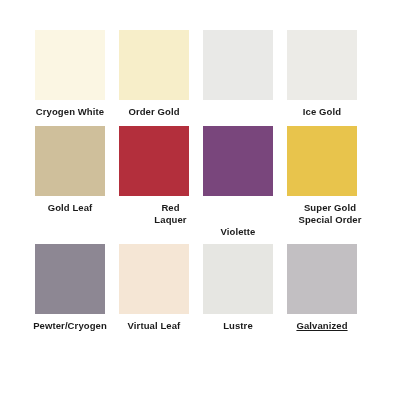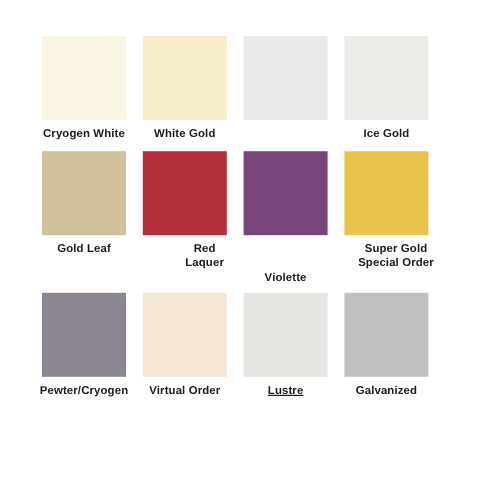--- a/index.html
+++ b/index.html
@@ -62,21 +62,21 @@
 
 <div id="swatch-chart" style="background-color: rgb(255, 255, 255);">
 
   <div class="swatch-row row-1">
     <div class="swatch-cell">
       <span class="swatch-chip" style="background-color: rgb(251, 246, 227);"></span>
       <span class="swatch-label" style="color: rgb(26, 26, 26);">Cryogen White</span>
     </div>
     <div class="swatch-cell">
       <span class="swatch-chip" style="background-color: rgb(247, 238, 201);"></span>
-      <span class="swatch-label" style="color: rgb(26, 26, 26);">White Gold</span>
+      <span class="swatch-label" style="color: rgb(26, 26, 26);">Order Gold</span>
     </div>
     <div class="swatch-cell">
       <span class="swatch-chip" style="background-color: rgb(233, 233, 231);"></span>
     </div>
     <div class="swatch-cell">
       <span class="swatch-chip" style="background-color: rgb(236, 235, 231);"></span>
       <span class="swatch-label" style="color: rgb(26, 26, 26);">Ice Gold</span>
     </div>
   </div>
 
@@ -100,25 +100,25 @@
     </div>
   </div>
 
   <div class="swatch-row row-3">
     <div class="swatch-cell">
       <span class="swatch-chip" style="background-color: rgb(141, 135, 147);"></span>
       <span class="swatch-label" style="color: rgb(26, 26, 26);">Pewter/Cryogen</span>
     </div>
     <div class="swatch-cell">
       <span class="swatch-chip" style="background-color: rgb(245, 230, 213);"></span>
-      <span class="swatch-label" style="color: rgb(26, 26, 26);">Virtual Order</span>
+      <span class="swatch-label" style="color: rgb(26, 26, 26);">Virtual Leaf</span>
     </div>
     <div class="swatch-cell">
       <span class="swatch-chip" style="background-color: rgb(230, 230, 226);"></span>
-      <span class="swatch-label" style="color: rgb(26, 26, 26); text-decoration: underline;">Lustre</span>
+      <span class="swatch-label" style="color: rgb(26, 26, 26);">Lustre</span>
     </div>
     <div class="swatch-cell">
       <span class="swatch-chip" style="background-color: rgb(194, 191, 194);"></span>
-      <span class="swatch-label" style="color: rgb(26, 26, 26);">Galvanized</span>
+      <span class="swatch-label" style="color: rgb(26, 26, 26); text-decoration: underline;">Galvanized</span>
     </div>
   </div>
 
 </div>
 
 </body></html>

